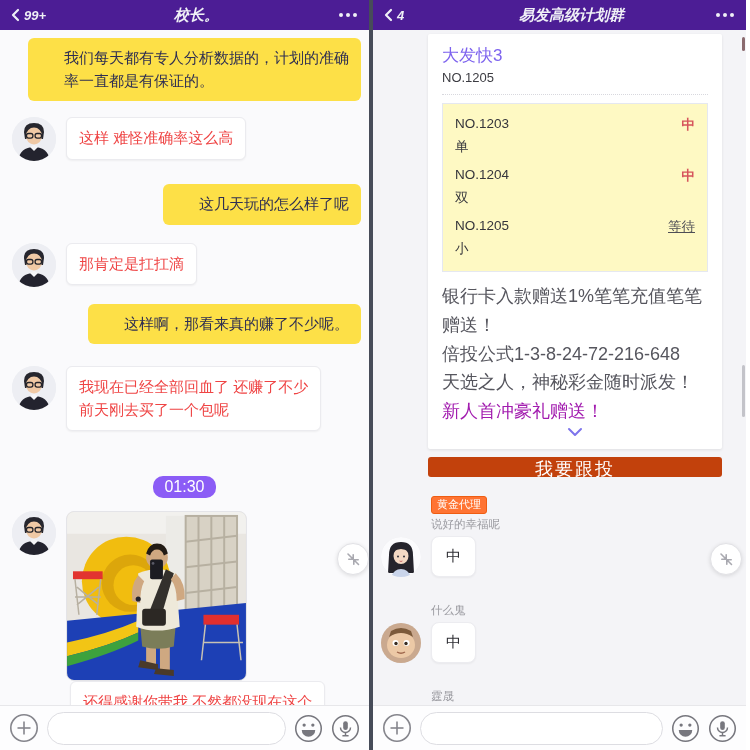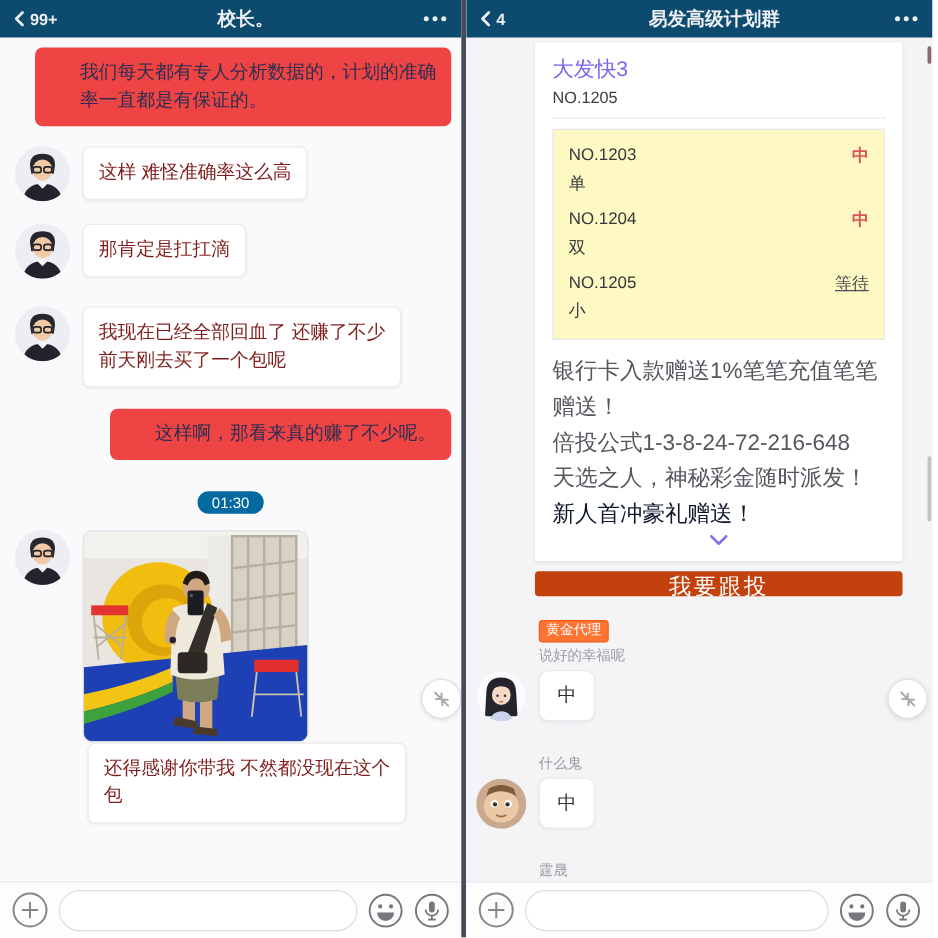--- a/index.html
+++ b/index.html
@@ -4,45 +4,45 @@
 <style>
   * { box-sizing: border-box; margin: 0; padding: 0; }
   html,body { width:750px; height:750px; overflow:hidden; background:#fff;
     font-family:"Liberation Sans","DejaVu Sans",sans-serif; }
   .screen { display:flex; width:750px; height:750px; }
   .panel { position:relative; width:373px; height:750px; overflow:hidden; background:#fafafc; }
   .panel.left { border-right:4px solid #474c59; }
   .panel.right { width:373px; background:#f4f4f7; }
 
   
-  .hdr { position:absolute; top:0; left:0; right:0; height:30px; background:#0c4a6e;
-    display:flex; align-items:center; z-index:5; }
+  .hdr { position:absolute; top:0; left:0; right:0; height:30px; background:#4c1d95;
+    display:flex; align-items:center; z-index:5;font-style:italic; }
   .hdr .back { display:flex; align-items:center; gap:3px; margin-left:10px; color:#eff0f6;
     font-size:13px; font-weight:bold; cursor:pointer; }
   .hdr .title { position:absolute; left:0; right:0; text-align:center; color:#eff0f6;
     font-size:15px; font-weight:bold; pointer-events:none;padding-left:24px; }
   .hdr .menu { position:absolute; right:10px; top:8px; cursor:pointer; }
 
   
   .chat { position:absolute; top:30px; bottom:45px; left:0; right:0; overflow:hidden;
     background:#fafafc; }
   .row { display:flex; align-items:flex-start; padding:0 8px; }
   .row.recv { justify-content:flex-start; }
   .row.sent { justify-content:flex-end; }
   .av44 { width:44px; height:44px; border-radius:50%; flex:0 0 44px; margin-right:10px;
     margin-left:4px; overflow:hidden; background:#eceef2; }
   .bub { border-radius:6px; padding:9px 12px; font-size:15px; line-height:1.5;
     white-space:pre-line; max-width:282px; }
-  .bub.r { background:#fff; border:1px solid #ebebef; color:#7f1d1d;
+  .bub.r { background:#fff; border:1px solid #ebebef; color:#ef4444;
     box-shadow:0 1px 2px rgba(0,0,0,.05); }
-  .bub.s { background:#ef4444; color:#2e2e52;padding-left:36px; }
+  .bub.s { background:#fde047; color:#2e2e52;padding-left:36px; }
   .bub.wide { max-width:348px; }
   .timewrap { display:flex; justify-content:center; }
-  .timepill { background:#0369a1; color:#fff; font-size:12px; padding:2px 11px;
-    border-radius:10px; }
+  .timepill { background:#8b5cf6; color:#fff; font-size:16px; padding:2px 11px;
+    border-radius:10px;margin-top:20px; }
   .photo { width:181px; height:170px; border-radius:8px; overflow:hidden;
     border:1px solid #e4e4e8; background:#dcd9d3; }
   .noav { margin-left:62px; }
 
   
   .inbar { position:absolute; bottom:0; left:0; right:0; height:45px; background:#fdfdfe;
     border-top:1px solid #e7e7ea; display:flex; align-items:center; gap:8px;
     padding:0 9px; z-index:6; }
   .inbar input { flex:1; height:33px; border:1px solid #dddde2; border-radius:17px;
     background:#fff; outline:none; padding:0 12px; font-size:14px; }
@@ -58,21 +58,21 @@
   .dotted { border-top:1px dotted #d8d8de; margin:9px 0 8px; }
   .plan-box { background:#fef9c3; border:1px solid #e5e8f0; border-radius:0;
     padding:6px 12px 8px; }
   .plan-row { display:flex; justify-content:space-between; padding:6px 0 5px; }
   .plan-issue { font-size:13.5px; color:#35353b; }
   .plan-pick { font-size:13.5px; color:#35353b; margin-top:7px; }
   .plan-result { font-size:13.5px; font-weight:bold; }
   .plan-result.win { color:#d6555c; }
   .plan-result.wait { color:#4e4e55; font-weight:normal;text-decoration:underline; }
   .promo { margin-top:10px; font-size:18px; color:#56565e; line-height:1.6; }
-  .promo .faded { color:#0f172a; }
+  .promo .faded { color:#a21caf; }
   .chev { display:flex; justify-content:center; margin-top:1px; cursor:pointer; }
   .follow-btn { display:block; margin:8px 24px 0 55px; width:294px; height:20px;
     background:#c2410c; border:none; border-radius:3px; color:#fff; font-size:18px;
     letter-spacing:2px; cursor:pointer; font-family:inherit; }
 
   .grow { display:flex; align-items:flex-end; padding:9px 8px 2px; }
   .av40 { width:40px; height:40px; border-radius:50%; flex:0 0 40px; margin-right:10px;
     overflow:hidden; background:#e7e7ec; }
   .av40.txt { display:flex; align-items:center; justify-content:center; color:#4d5890;
     font-weight:bold; font-size:13px; letter-spacing:1px; }
@@ -157,38 +157,41 @@
 率一直都是有保证的。</div>
       </div>
 
       <div class="row recv" style="margin-top:16px">
         <svg class="av44" viewBox="0 0 44 44">
             <use href="#av-man"></use>
           </svg>
         <div class="bub r">这样 难怪准确率这么高</div>
       </div>
 
+      <div class="row sent" style="margin-top:23px">
+        <div class="bub s">这几天玩的怎么样了呢</div>
+      </div>
 
       <div class="row recv" style="margin-top:18px">
         <svg class="av44" viewBox="0 0 44 44">
             <use href="#av-man"></use>
           </svg>
         <div class="bub r">那肯定是扛扛滴</div>
       </div>
 
+      <div class="row sent" style="margin-top:17px">
+        <div class="bub s">这样啊，那看来真的赚了不少呢。</div>
+      </div>
+
       <div class="row recv" style="margin-top:22px">
         <svg class="av44" viewBox="0 0 44 44">
             <use href="#av-man"></use>
           </svg>
         <div class="bub r">我现在已经全部回血了 还赚了不少
 前天刚去买了一个包呢</div>
-      </div>
-
-      <div class="row sent" style="margin-top:17px">
-        <div class="bub s">这样啊，那看来真的赚了不少呢。</div>
       </div>
 
       <div class="timewrap" style="margin-top:25px">
         <span class="timepill">01:30</span>
       </div>
 
       <div class="row recv" style="margin-top:13px">
         <svg class="av44" viewBox="0 0 44 44">
             <use href="#av-man"></use>
           </svg>

